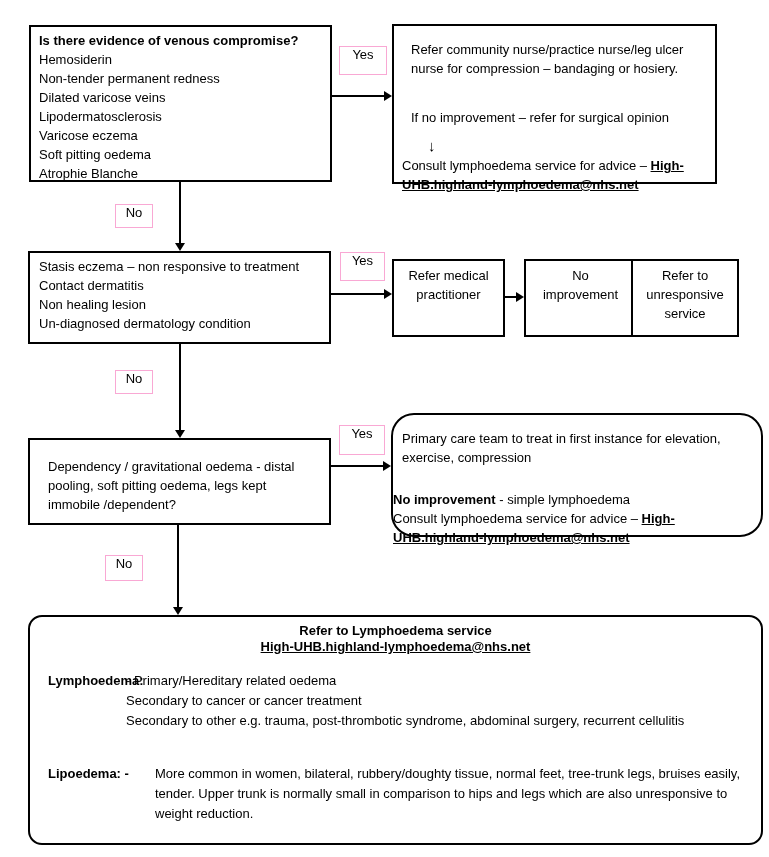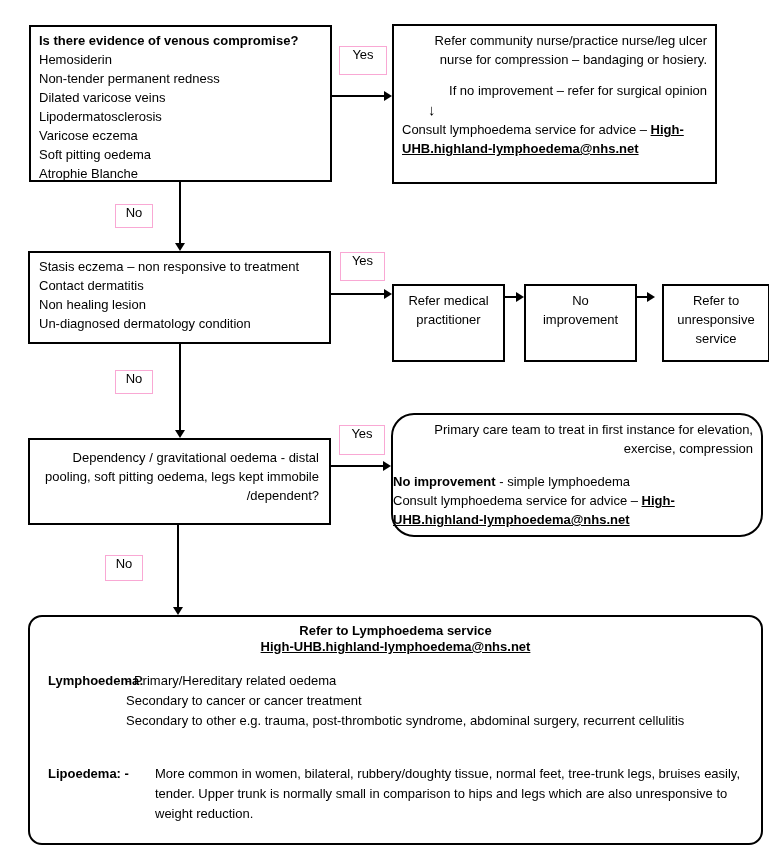--- a/index.html
+++ b/index.html
@@ -6,30 +6,30 @@
   .canvas{
     position:relative;width:769px;height:857px;background:#ffffff;
     font-family:"Liberation Sans","DejaVu Sans",sans-serif;
     font-size:13px;line-height:19px;color:#000;
   }
   .box{position:absolute;box-sizing:border-box;border:2px solid #000;background:#fff;}
   .tag{position:absolute;box-sizing:border-box;border:1px solid #f9a8d4;background:#fff;
        display:flex;align-items:flex-start;justify-content:center;line-height:normal;}
   .bold{font-weight:bold;}
   .email{font-weight:bold;text-decoration:underline;color:#000;cursor:pointer;}
-  .step{text-align:center;padding-top:5px;box-sizing:border-box;margin-top:25px;}
+  .step{text-align:center;padding-top:5px;box-sizing:border-box;}
   .vline{position:absolute;width:2px;background:#000;}
   .hline{position:absolute;height:2px;background:#000;}
   .arr-d{position:absolute;width:0;height:0;border-left:5px solid transparent;
          border-right:5px solid transparent;border-top:8px solid #000;}
   .arr-r{position:absolute;width:0;height:0;border-top:5px solid transparent;
          border-bottom:5px solid transparent;border-left:8px solid #000;}
   .spacer12{height:12px;} .spacer14{height:14px;}
   .arrow-row{height:20px;padding-left:26px;font-weight:bold;font-size:15px;line-height:20px;}
-  p{margin:0;text-align:right;}
+  p{margin:9px;}
   .svc-title{text-align:center;line-height:16px;padding-top:2px;}
   .svc-rows{margin-top:16px;padding-left:8px;}
   .svc-row{display:flex;line-height:20px;}
   .svc-label{width:78px;flex:none;font-weight:bold;white-space:nowrap;}
   .svc-row2{margin-top:33px;}
   .svc-content2{padding-left:29px;}
 </style>
 </head>
 <body>
 
@@ -95,21 +95,21 @@
   <div class="arr-r" style="left:516px;top:292px;"></div>
 
   <div class="box step" style="left:524px;top:259px;width:113px;height:78px;">
     <div>No</div>
     <div>improvement</div>
   </div>
 
   <div class="hline" style="left:637px;top:296px;width:11px;"></div>
   <div class="arr-r" style="left:647px;top:292px;"></div>
 
-  <div class="box step" style="left:662px;top:259px;width:108px;height:78px;">
+  <div class="box step" style="left:631px;top:259px;width:108px;height:78px;">
     <div>Refer to</div>
     <div>unresponsive</div>
     <div>service</div>
   </div>
 
   <div class="tag" style="left:115px;top:370px;width:38px;height:24px;">
     <span>No</span>
   </div>
 
   <div class="vline" style="left:179px;top:344px;height:86px;"></div>

